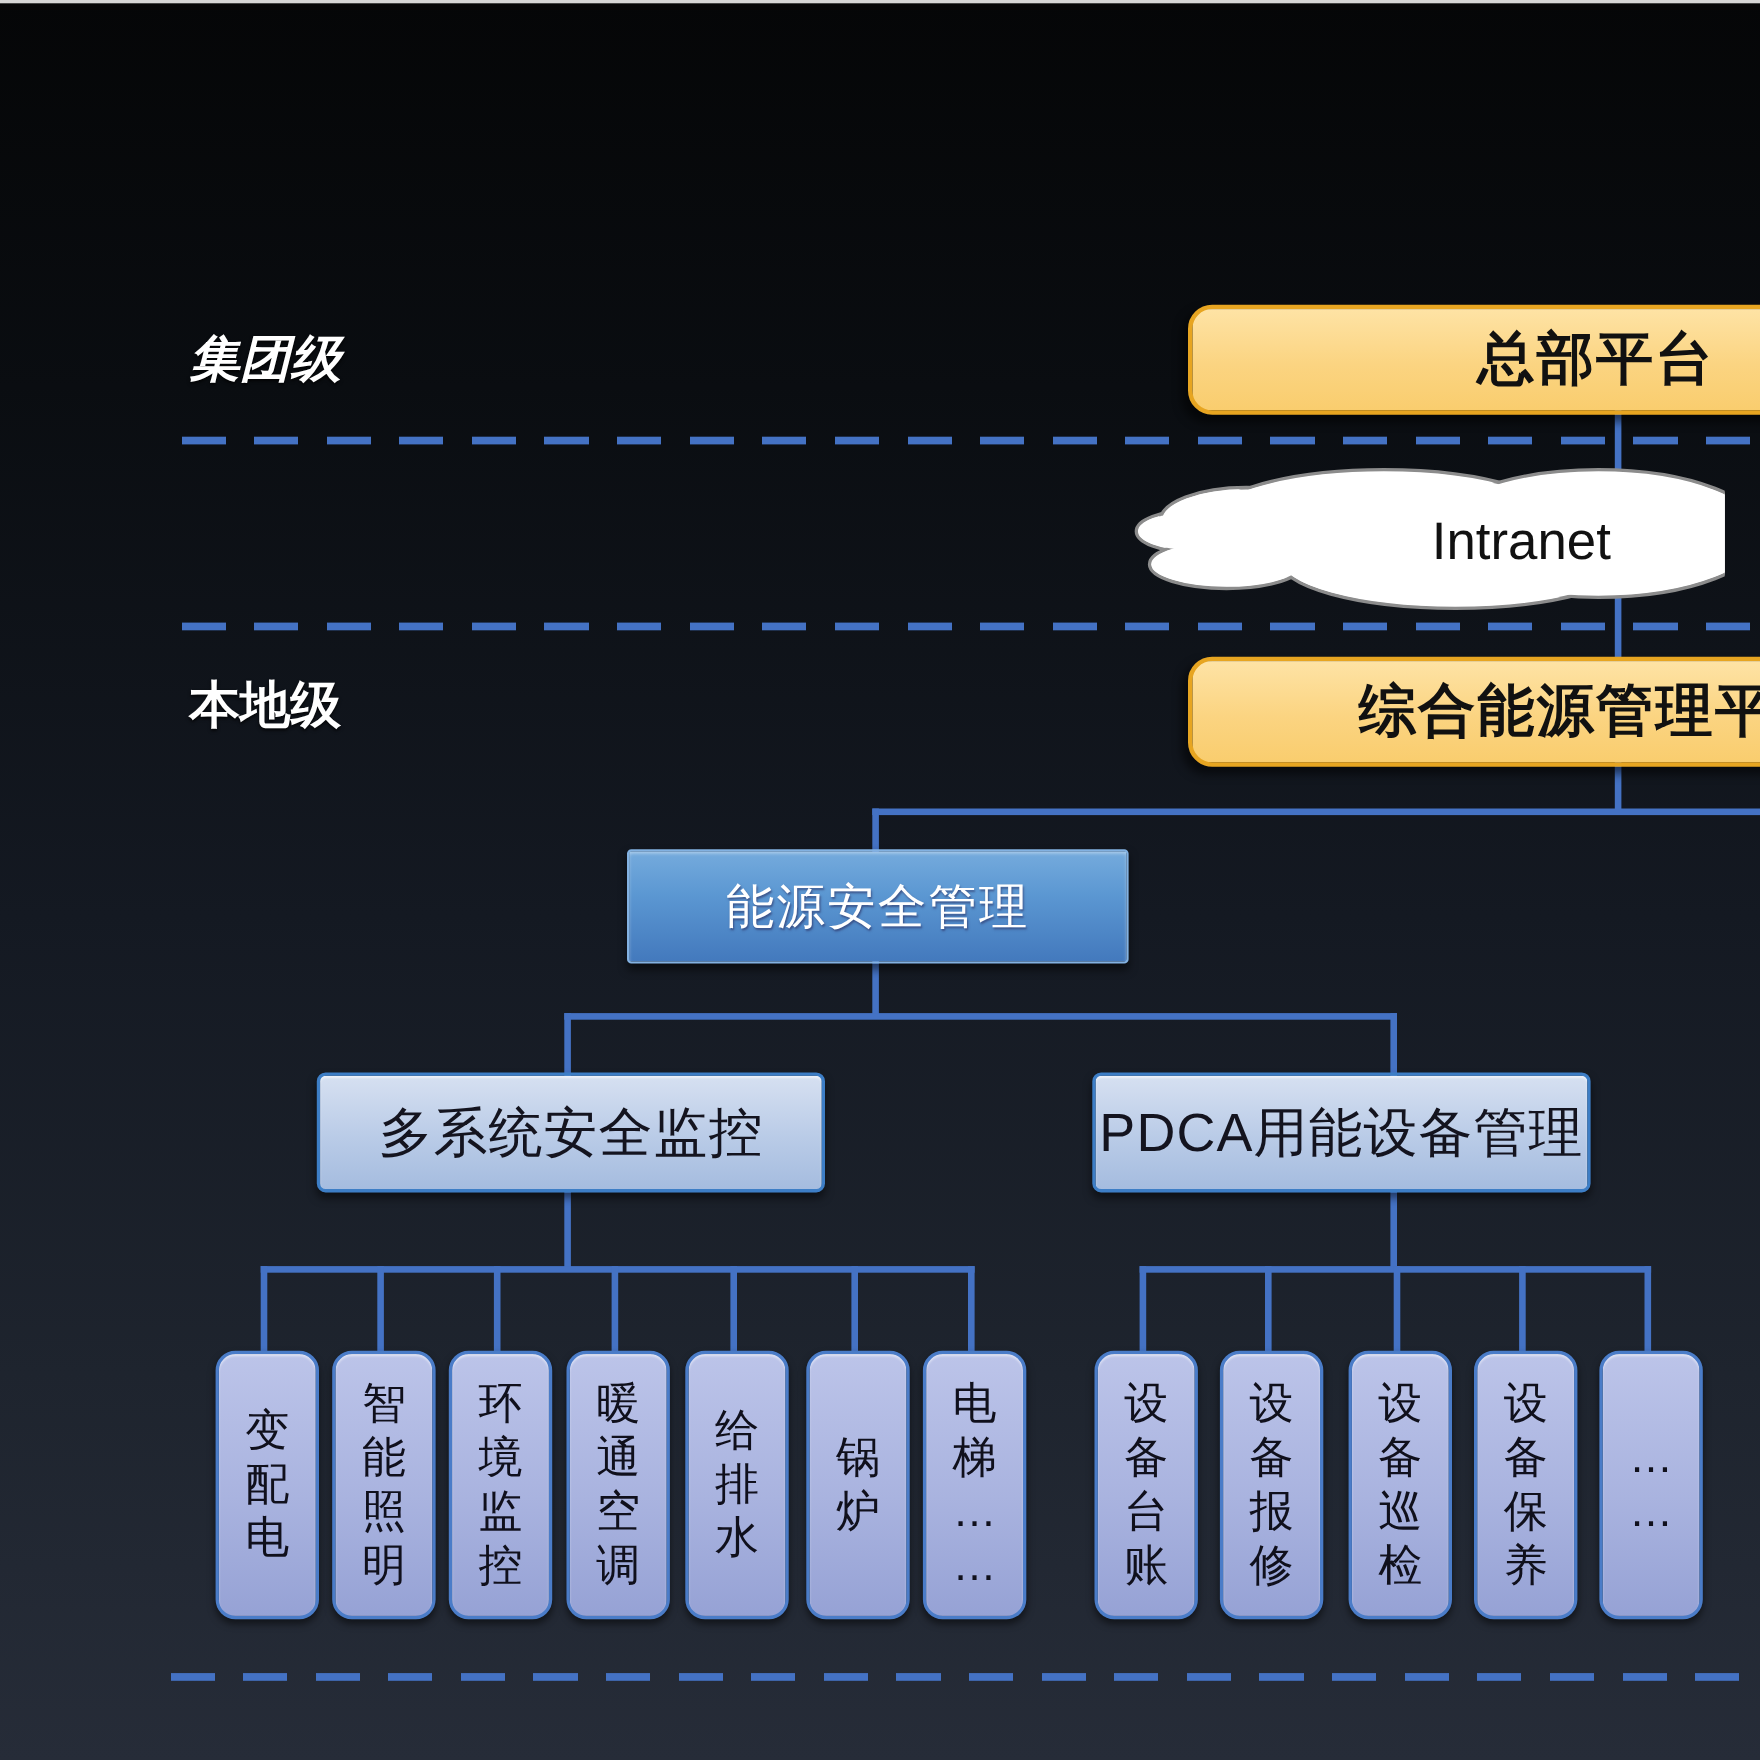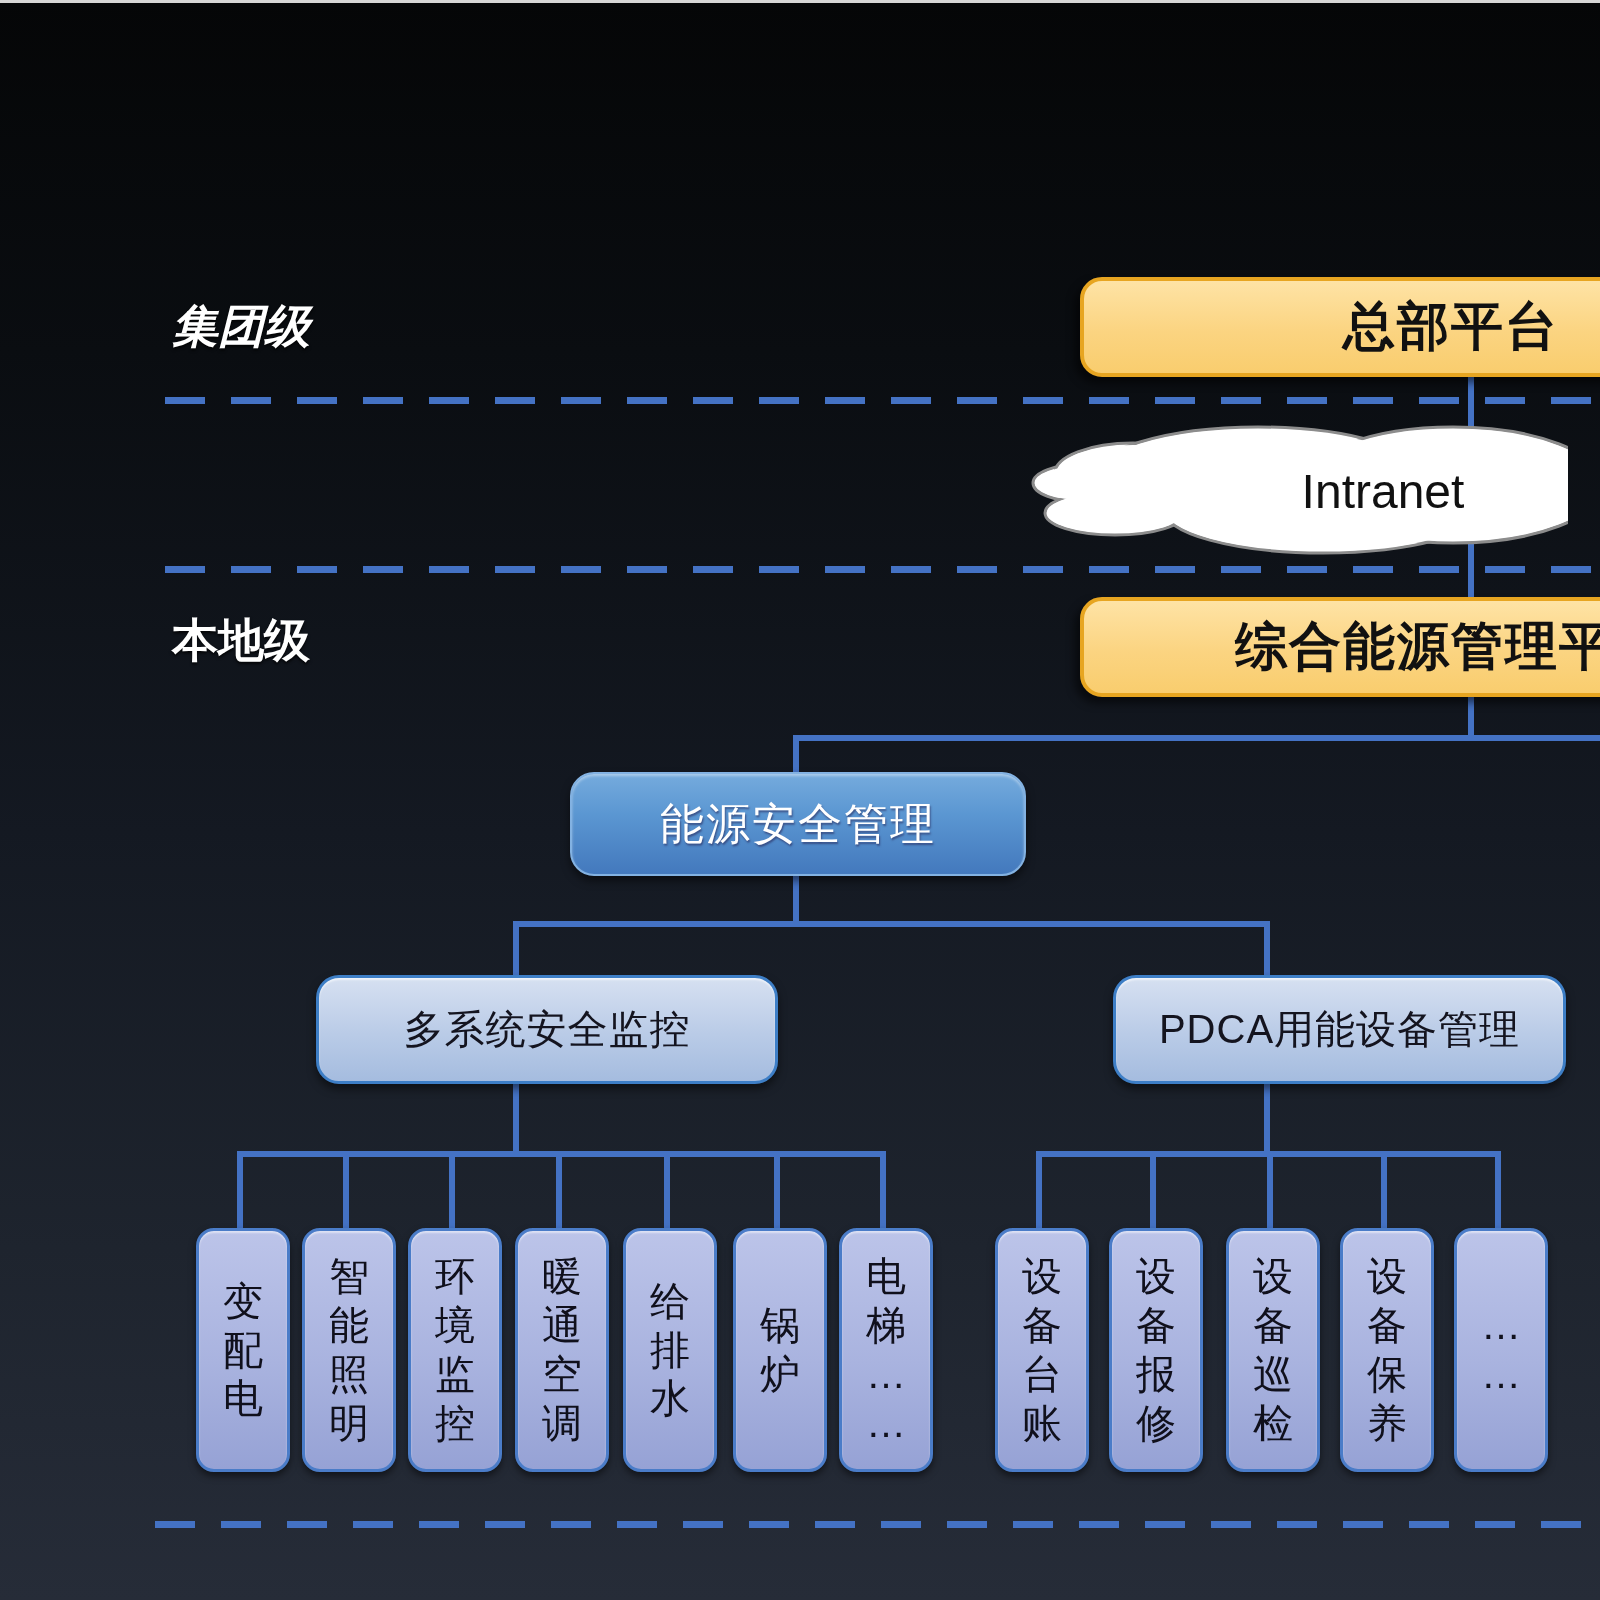--- a/index.html
+++ b/index.html
@@ -32,37 +32,37 @@
     box-shadow:-5px 6px 9px rgba(0,0,0,.55);
     display:flex;align-items:center;justify-content:center;
     font-size:52px;font-weight:bold;color:#111111;letter-spacing:2px;
   }
   .hq{top:277px;}
   .local{top:597px;}
   .cloud-wrap{position:absolute;left:1023px;top:413px;width:545px;height:150px;z-index:2;}
   .cloud-wrap svg{display:block;}
   .root-box{
     position:absolute;left:570px;top:772px;width:452px;height:100px;z-index:3;
-    border-radius:24px;border:2px solid #83b2e2;
+    border-radius:4px;border:2px solid #83b2e2;
     background:linear-gradient(180deg,#75abdd 0%,#5b97d2 40%,#4379bd 100%);
     box-shadow:0 5px 8px rgba(0,0,0,.5),inset 0 2px 3px rgba(255,255,255,.4);
     display:flex;align-items:center;justify-content:center;
     font-size:44px;color:#ffffff;letter-spacing:2px;
     text-shadow:1px 2px 2px rgba(40,40,90,.6);
   }
   .branch-box{
     position:absolute;top:975px;height:103px;z-index:3;
-    border-radius:23px;border:3px solid #3d7ec6;
+    border-radius:8px;border:3px solid #3d7ec6;
     background:linear-gradient(180deg,#d6e0f1 0%,#b9cbe7 55%,#a5bcdf 100%);
     box-shadow:0 5px 8px rgba(0,0,0,.5),inset 0 2px 2px rgba(255,255,255,.6);
     display:flex;align-items:center;justify-content:center;
-    font-size:40px;color:#14141f;letter-spacing:1px;margin-left:28px;
+    font-size:49px;color:#14141f;letter-spacing:1px;
   }
   .branch-left{left:288px;width:456px;}
-  .branch-right{left:1085px;width:447px;justify-content:center;}
+  .branch-right{left:993px;width:447px;justify-content:center;}
   .child-box{
     position:absolute;top:1228px;width:88px;height:238px;z-index:3;
     border-radius:18px;border:3px solid #4a7cc8;
     background:linear-gradient(180deg,#bcc4e9 0%,#a9b3df 55%,#96a2d5 100%);
     box-shadow:0 4px 7px rgba(0,0,0,.5),inset 0 2px 2px rgba(255,255,255,.5);
     display:flex;flex-direction:column;align-items:center;justify-content:center;
     color:#10101c;
   }
   .child-box .ch{font-size:40px;line-height:1.22;}
 </style>

